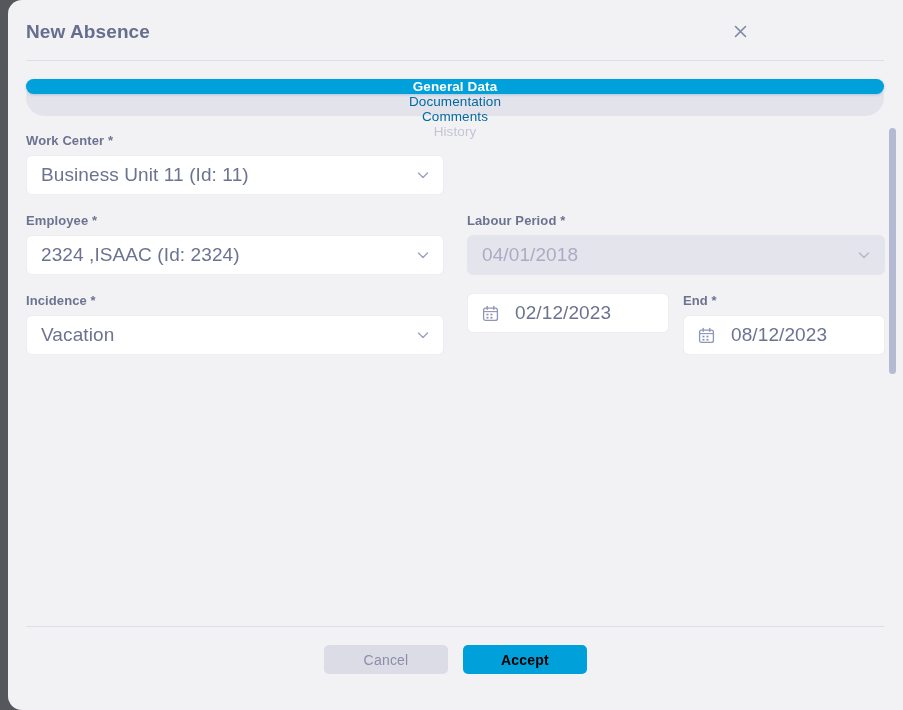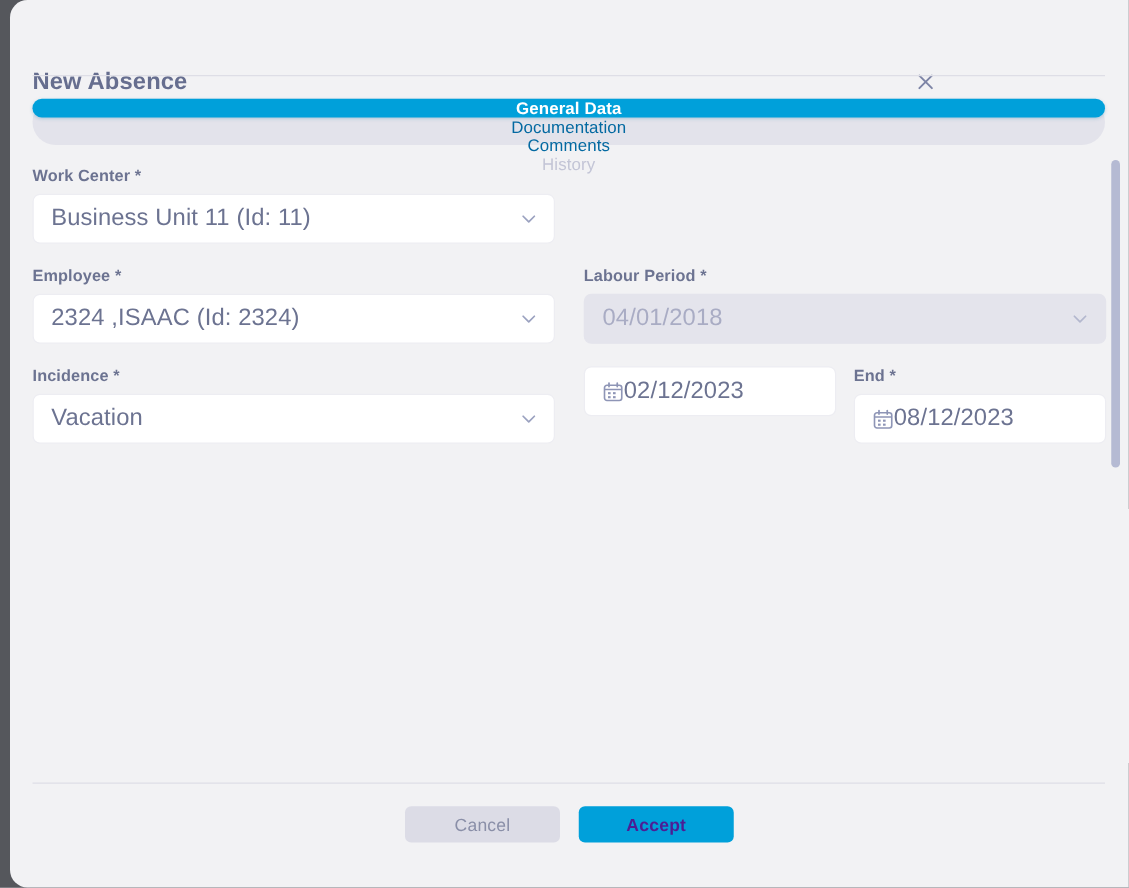--- a/index.html
+++ b/index.html
@@ -28,21 +28,20 @@
     box-sizing: border-box;
     overflow: hidden;
   }
 
   
   .modal-header {
     position: absolute;
     left: 0; top: 0;
     width: 764px;
     height: 61px;
-    margin-top: 34px;
   }
   .modal-title {
     position: absolute;
     left: 18px;
     top: 21px;
     font-size: 19px;
     font-weight: bold;
     color: #666E8F;
     letter-spacing: .1px;
   }
@@ -156,21 +155,21 @@
     position: absolute;
     right: 13px;
     top: 50%;
     transform: translateY(-50%);
     width: 14px;
     height: 14px;
     display: block;
   }
 
   
-  .control.date .control-value { padding-left: 0; }
+  .control.date .control-value { padding-left: 16px; }
   .cal-icon {
     margin-left: 14px;
     width: 17px;
     height: 17px;
     flex: none;
     display: block;
   }
 
   
   .scrollbar-track {
@@ -218,21 +217,21 @@
     cursor: pointer;
     letter-spacing: .2px;
     padding: 0 28px;
   }
   .btn-cancel {
     background: #DCDCE6;
     color: #8A8FA8;
   }
   .btn-accept {
     background: #00A0DA;
-    color: #4c1d95;
+    color: #000000;
     font-weight: bold;
   }
 </style>
 </head>
 <body>
 
 <div id="modal">
 
   <div class="modal-header">
     <div class="modal-title">New Absence</div>

